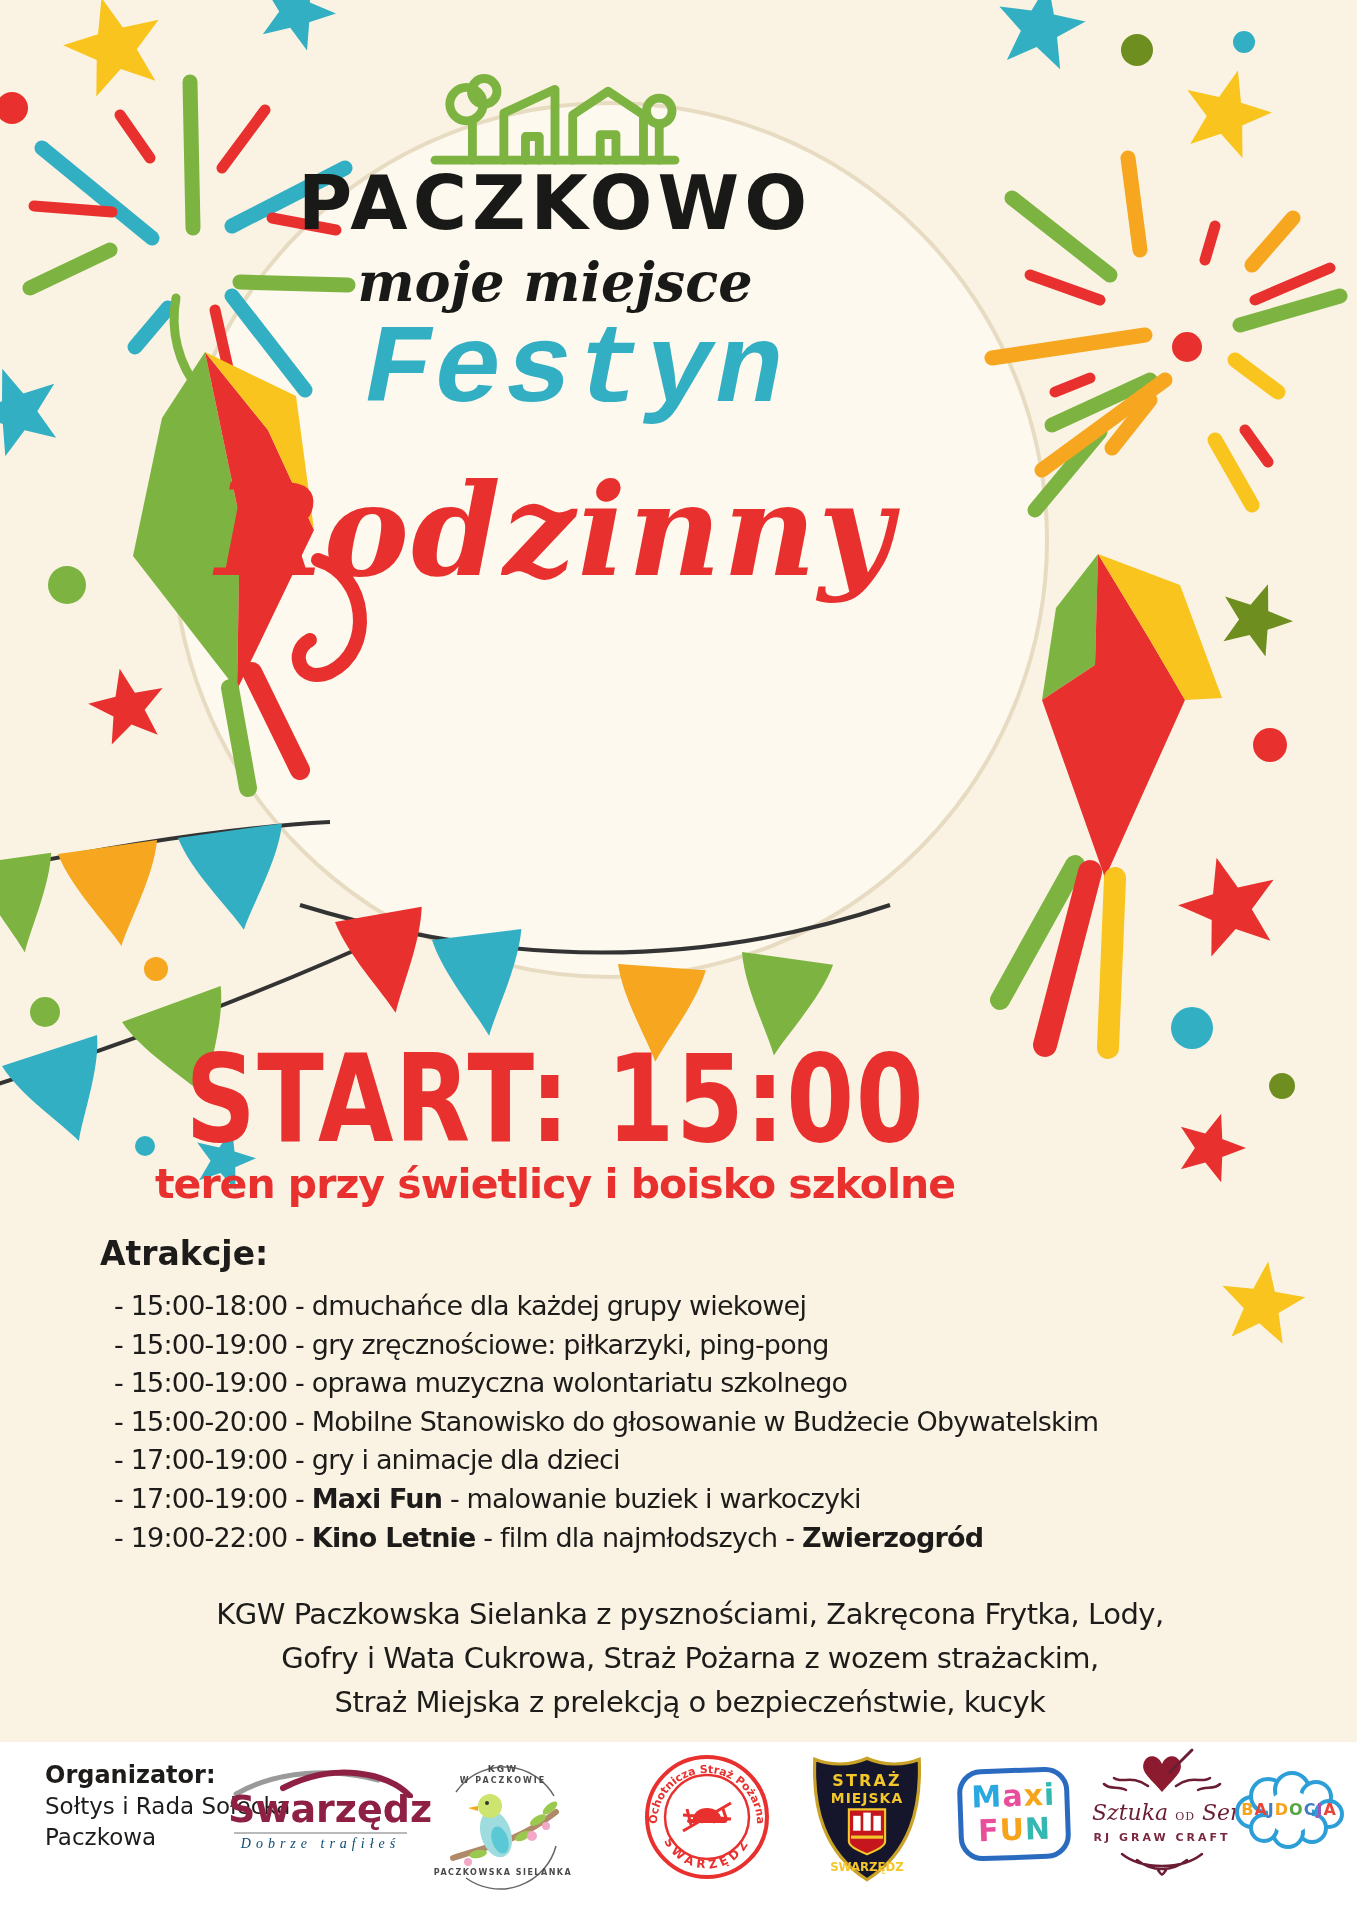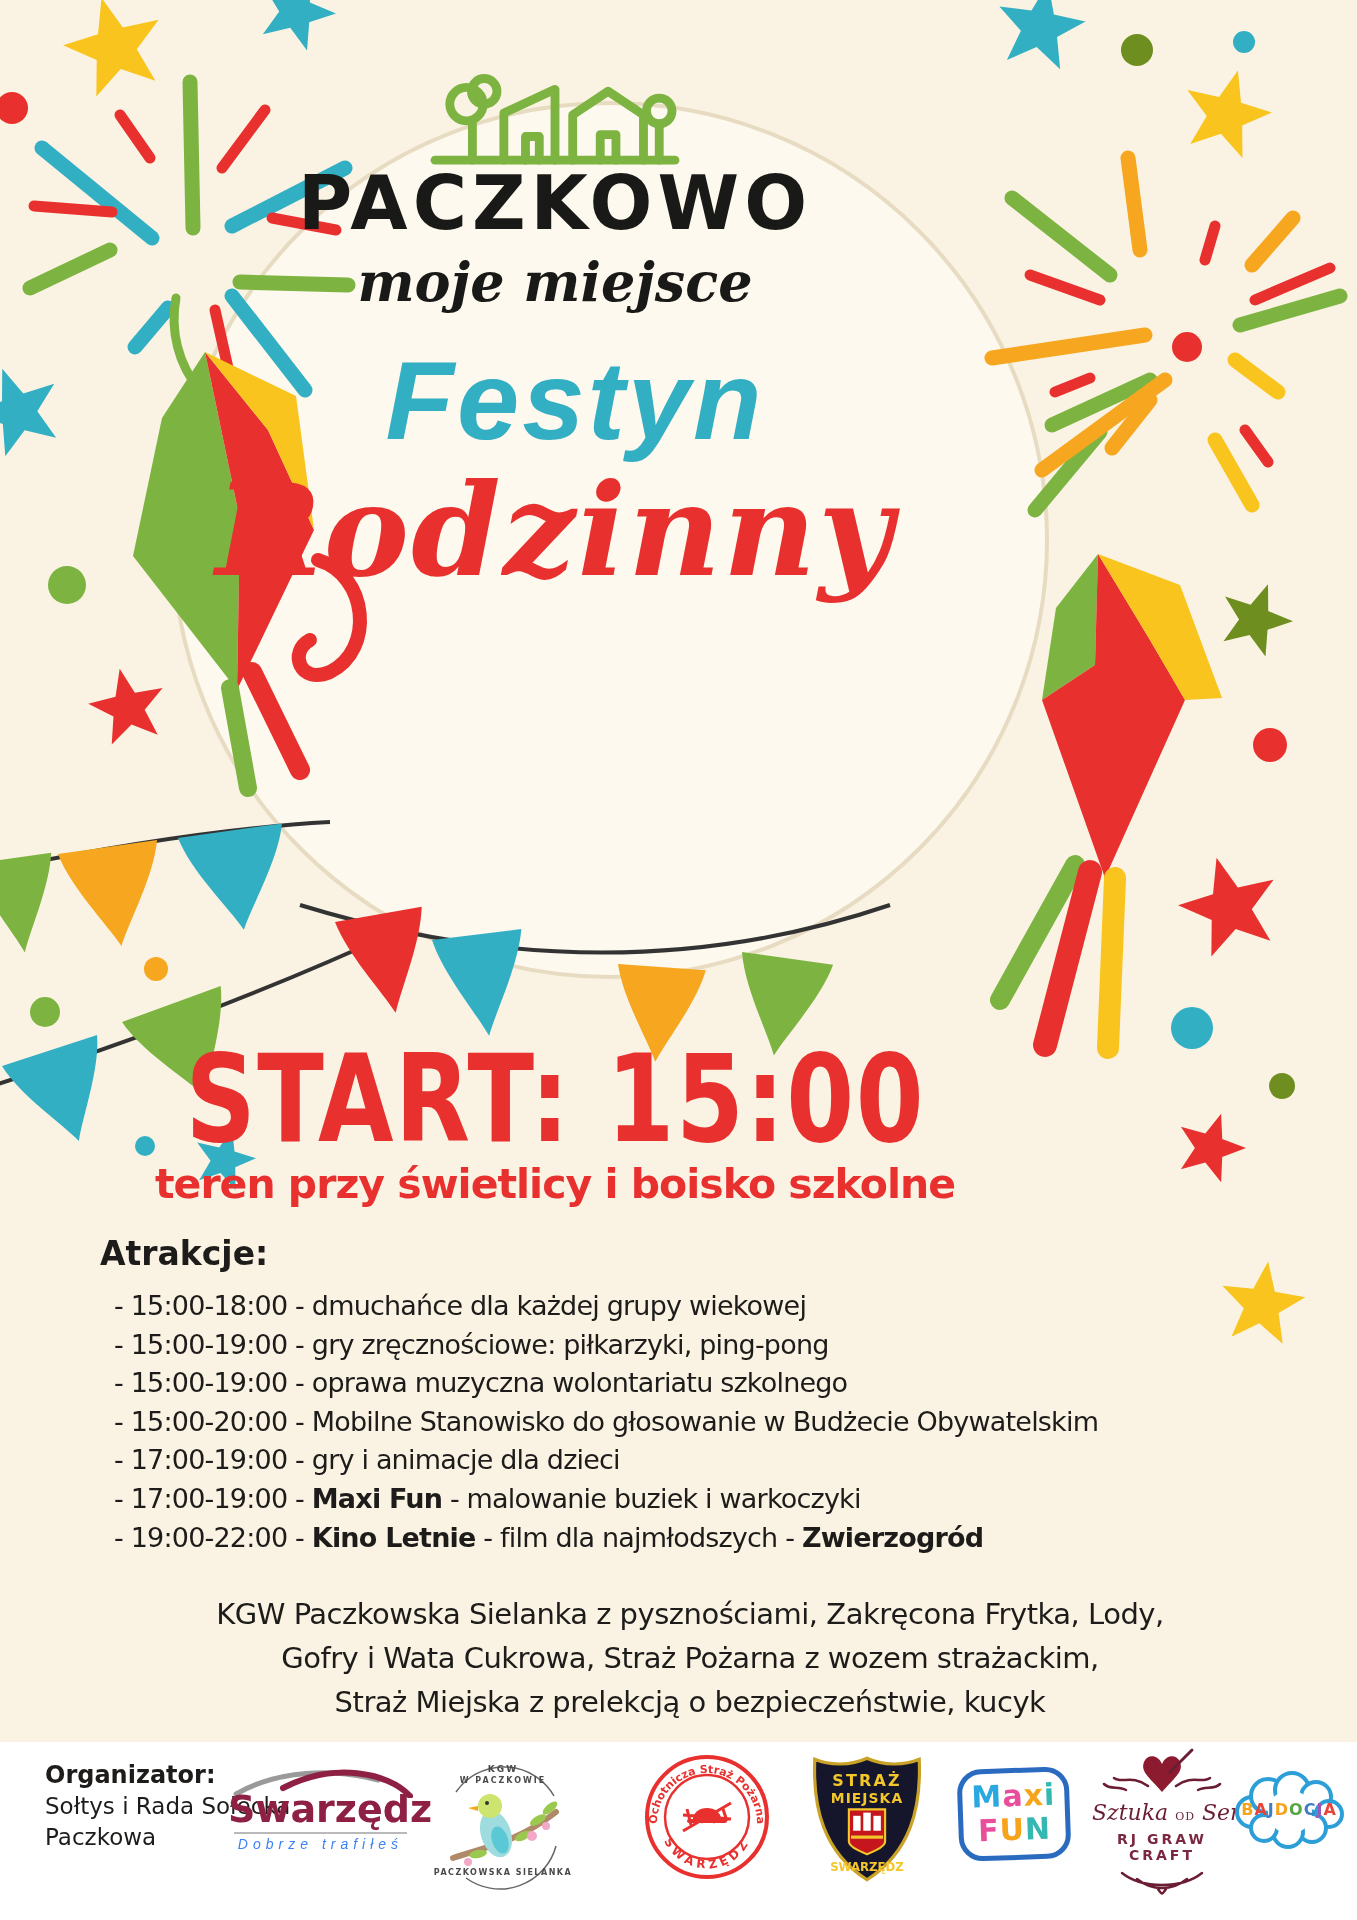--- a/index.html
+++ b/index.html
@@ -24,21 +24,21 @@
   .ray.thin{stroke-width:11}
   .s-teal{stroke:var(--teal)} .s-green{stroke:var(--green)} .s-red{stroke:var(--red)}
   .s-orange{stroke:var(--orange)} .s-yellow{stroke:var(--yellow)}
   .stringline{fill:none;stroke:var(--string);stroke-width:4}
 
   .col{position:absolute;left:0;width:1110px;text-align:center;}
   .village{position:absolute;top:50px;left:0;width:1110px;display:flex;justify-content:center}
   .brand-name{top:160px;font-size:74px;font-weight:bold;letter-spacing:5px;color:#191917;margin:0}
   .brand-tagline{top:250px;font-family:"DejaVu Serif","Liberation Serif",serif;
     font-style:italic;font-weight:bold;font-size:54px;color:#191917}
-  .title-festyn{top:336px;margin-left:20px;font-family:Liberation Sans, sans-serif;
+  .title-festyn{top:308px;margin-left:20px;font-family:Liberation Mono, monospace;
     font-style:italic;font-weight:bold;font-size:112px;color:var(--teal);letter-spacing:3px}
   .title-rodzinny{top:455px;font-family:"DejaVu Serif","Liberation Serif",serif;
     font-style:italic;font-weight:bold;font-size:128px;color:var(--red);letter-spacing:2px}
   .event-date{top:632px;margin-left:115px;font-size:152px;font-weight:bold;color:var(--dgreen);letter-spacing:8px}
   .start-time{top:1028px;font-size:122px;font-weight:bold;color:var(--red);}
   .start-time span{display:inline-block;transform:scaleX(0.8);letter-spacing:2px;white-space:nowrap}
   .event-location{top:1160px;font-size:41px;font-weight:bold;color:var(--red);letter-spacing:-1px}
 
   .attractions{position:absolute;left:100px;top:1234px;width:1180px;text-align:left}
   .attr-heading{font-size:33px;font-weight:bold;margin:0 0 14px 0}
@@ -51,43 +51,43 @@
   .footer{position:absolute;left:0;top:1742px;width:1357px;height:178px;background:var(--footer_bg)}
   .organizer{position:absolute;left:45px;top:18px;font-size:23px;line-height:31px}
   .organizer .lbl{font-weight:bold;font-size:24px}
   .organizer .nm{white-space:pre-line}
 
   .logo{position:absolute}
   
   .lg-swz{left:228px;top:22px;width:185px;text-align:center}
   .lg-swz .word{font-size:38px;font-weight:bold;color:var(--maroon);line-height:38px;margin-top:-8px}
   .lg-swz .rule{border-top:2px solid #b9b9b9;margin:4px 6px 2px 6px}
-  .lg-swz .tag{font-family:Liberation Sans, sans-serif;font-style:italic;
-    font-size:14px;letter-spacing:5px;color:#3b82f6}
+  .lg-swz .tag{font-family:Liberation Serif, serif;font-style:italic;
+    font-size:14px;letter-spacing:5px;color:#0c4a6e}
   
   .lg-kgw{left:428px;top:8px;width:150px;height:150px}
   .lg-kgw .t{position:absolute;width:100%;text-align:center;color:#4a4a4a;font-weight:bold}
   .lg-kgw .t1{top:14px;font-size:9px;letter-spacing:2px}
   .lg-kgw .t2{top:26px;font-size:8px;letter-spacing:2px}
   .lg-kgw .t3{top:118px;font-size:8px;letter-spacing:1.5px}
   
   .lg-osp{left:642px;top:10px;width:130px;height:130px}
   
   .lg-sm{left:808px;top:12px;width:118px;height:130px}
   
   .lg-mf{left:958px;top:26px;width:112px;height:92px;background:#fff;border:5px solid #2a6bc0;
     border-radius:24px;transform:rotate(-2deg);text-align:center;box-sizing:border-box}
   .lg-mf .w{font-size:30px;font-weight:bold;line-height:34px;letter-spacing:1px}
   .lg-mf .w1{margin-top:6px}
   
   .lg-sz{left:1092px;top:4px;width:140px;height:160px;text-align:center;color:#6b1d33}
   .lg-sz .line{font-family:"DejaVu Serif","Liberation Serif",serif;font-style:italic;
     font-size:22px;line-height:22px;white-space:nowrap}
   .lg-sz .od{font-size:11px;font-style:normal;letter-spacing:1px}
-  .lg-sz .sub{font-size:14px;font-weight:bold;letter-spacing:3px;color:#7a2840;margin-top:3px}
+  .lg-sz .sub{font-size:11px;font-weight:bold;letter-spacing:3px;color:#7a2840;margin-top:3px}
   
   .lg-bj{left:1230px;top:28px;width:118px;height:86px}
   .lg-bj .word{position:absolute;left:0;top:30px;width:100%;text-align:center;
     font-size:16px;font-weight:bold;letter-spacing:1px}
 </style>
 </head>
 <body>
 
 <div class="poster">
 

